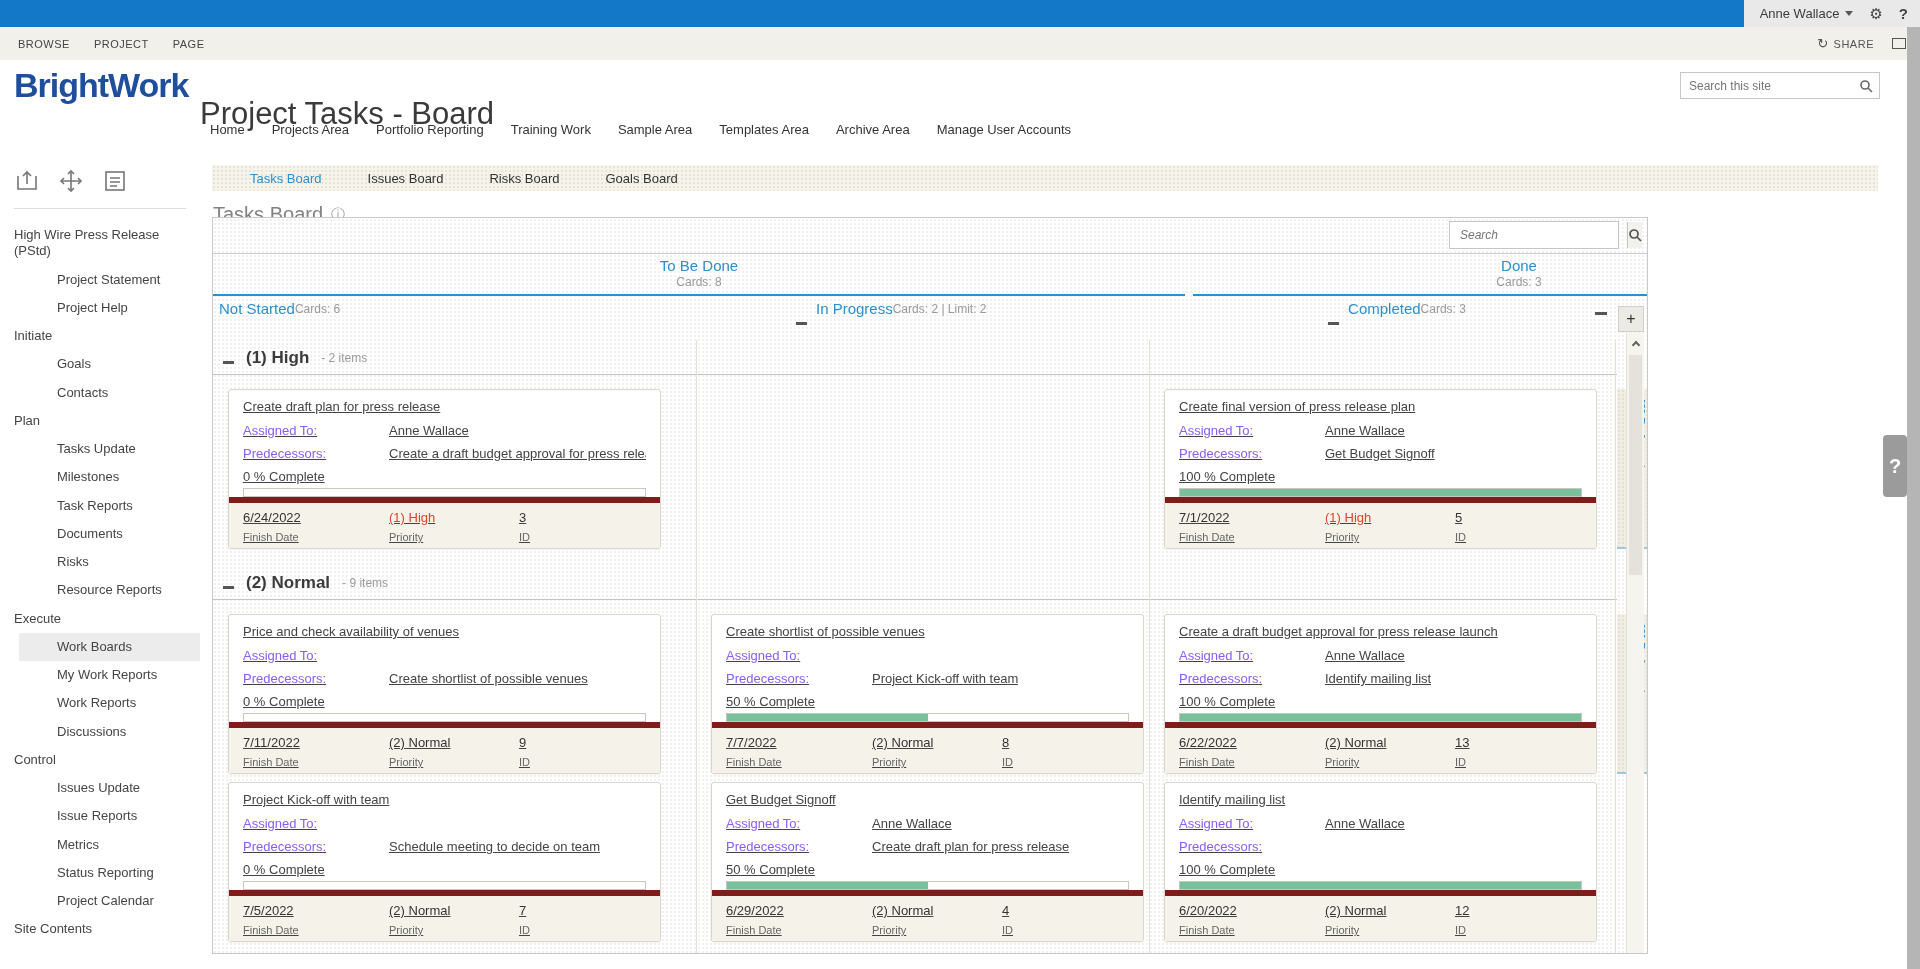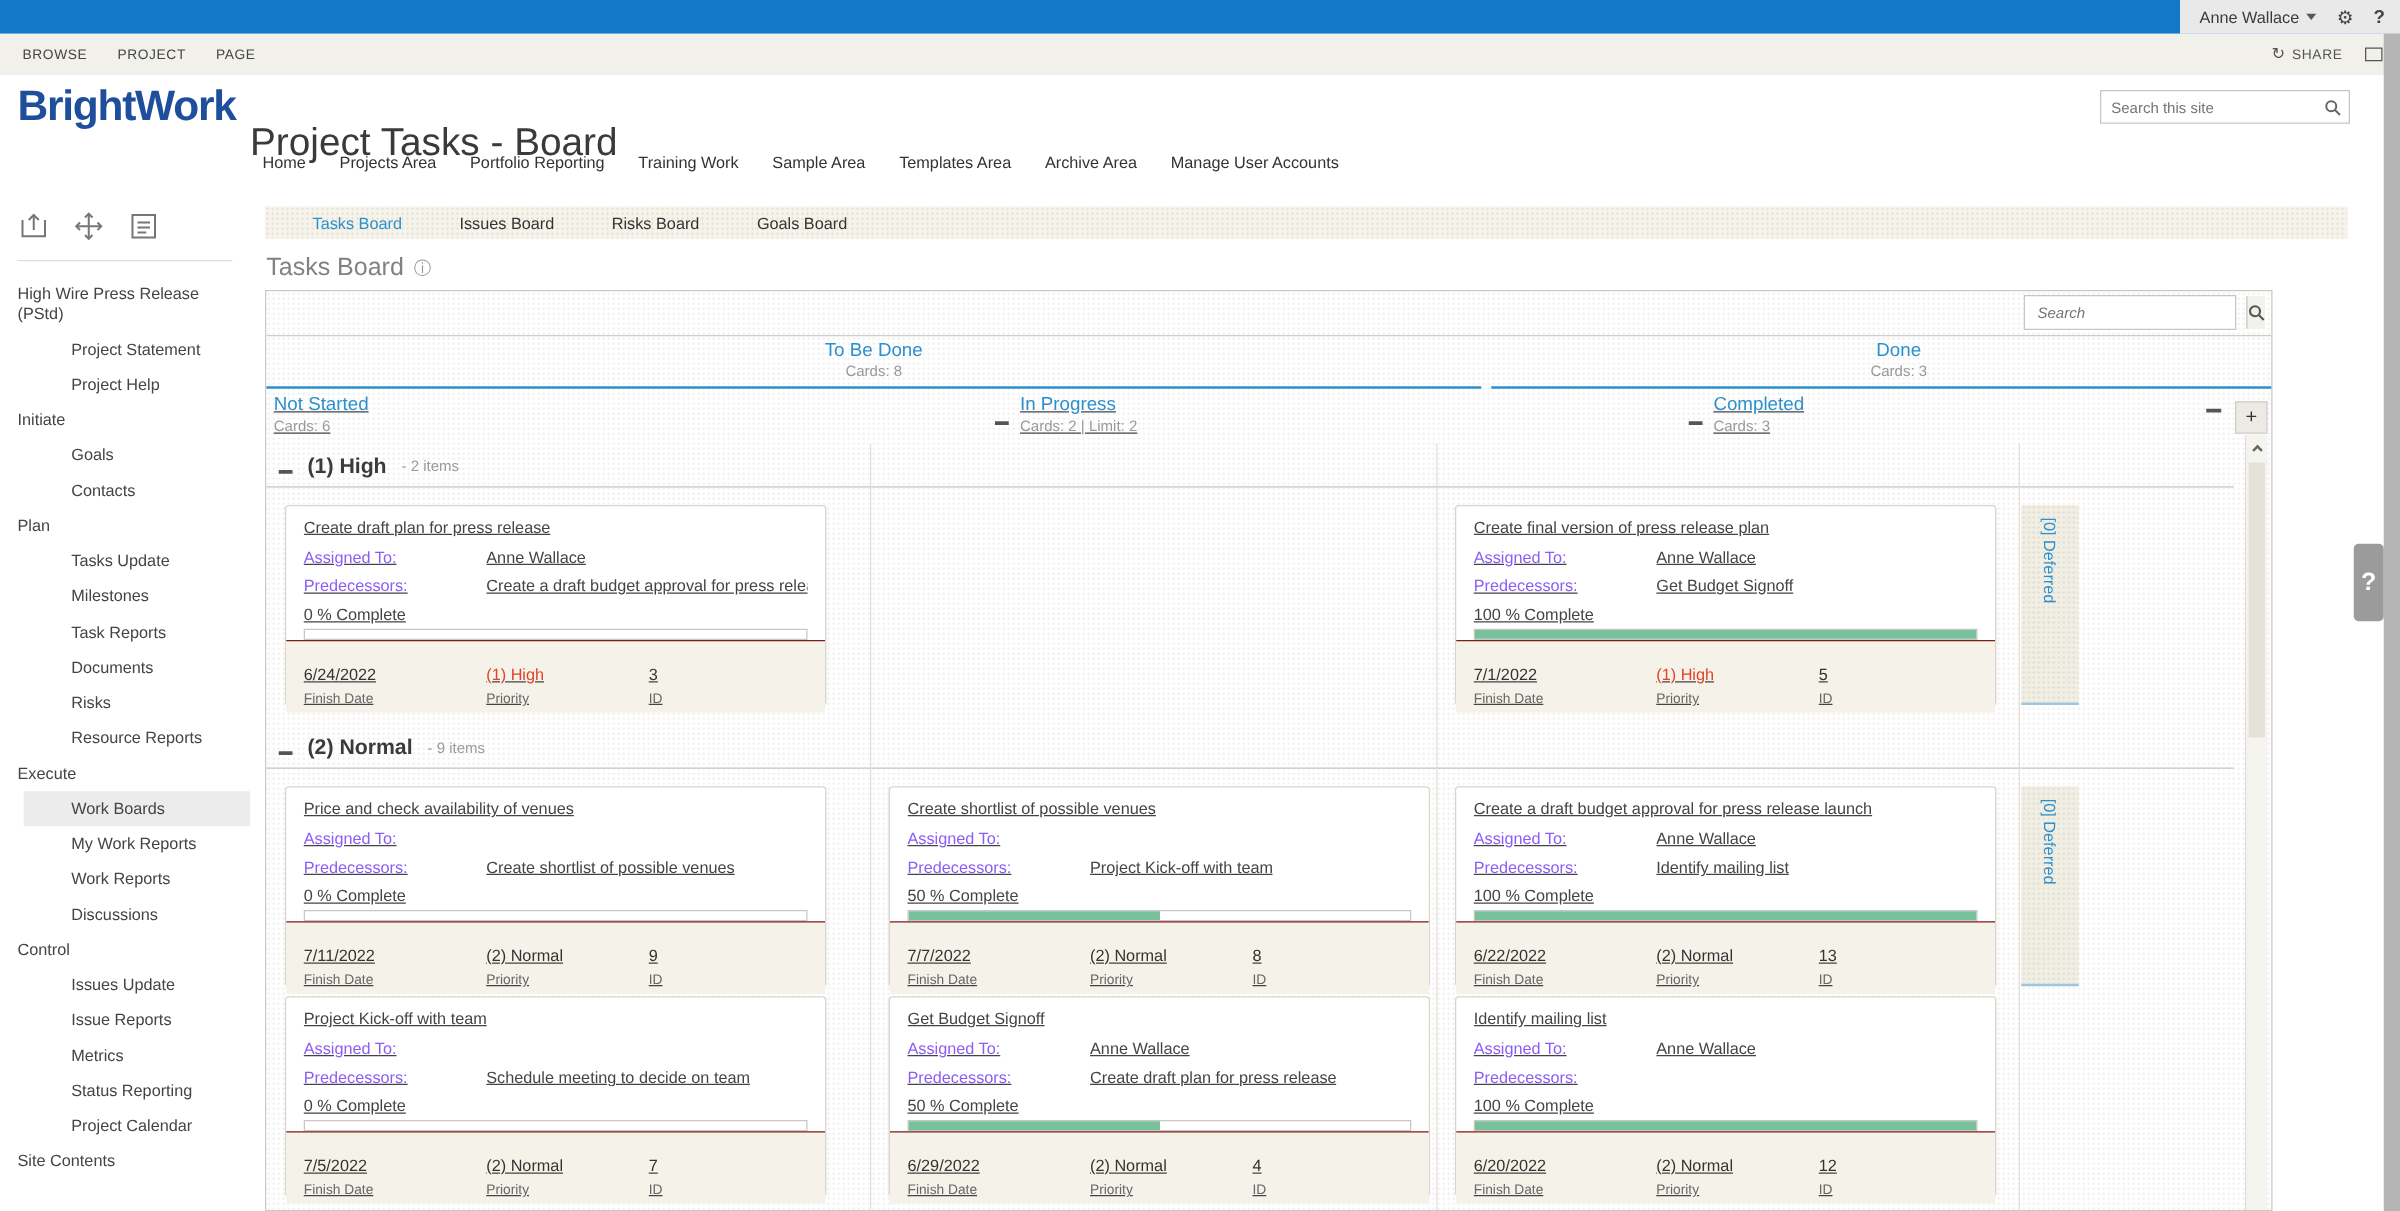--- a/index.html
+++ b/index.html
@@ -51,35 +51,35 @@
   .tabs-strip{position:absolute;left:212px;top:165px;width:1666px;height:26px;background:var(--strip);
     background-image:radial-gradient(rgba(140,135,115,.14) 1px,transparent 1px);background-size:4px 4px;
     display:flex;align-items:center;gap:46px;padding-left:38px;font-size:13px;}
   .board-tab{color:#333;cursor:pointer;white-space:nowrap;}
   .board-tab.active{color:var(--accent);}
 
   .board-heading{position:absolute;left:213px;top:203px;font-size:20px;font-weight:300;color:#828282;display:flex;align-items:center;gap:8px;}
   .info-ic{font-family:"DejaVu Sans",sans-serif;font-size:14px;color:#9a9a9a;cursor:pointer;}
 
   
-  .board{position:absolute;left:212px;top:232px;width:1606px;height:737px;border:1px solid #c9c9c9;background:#fff;
+  .board{position:absolute;left:212px;top:217px;width:1436px;height:737px;border:1px solid #c9c9c9;background:#fff;
     background-image:radial-gradient(rgba(140,135,115,.12) 1px,transparent 1px);background-size:4px 4px;overflow:hidden;}
   .board-toolbar{height:36px;border-bottom:1px solid #ccc;position:relative;}
   .board-search{position:absolute;right:28px;top:3px;width:170px;height:28px;border:1px solid #c6c6c6;background:#fff;display:flex;}
   .board-search input{flex:1;border:0;outline:0;font-size:12px;font-style:italic;color:#888;padding:0 10px;font-family:inherit;background:transparent;}
   .board-search .search-btn{border-left:1px solid #c6c6c6;background:#f2f1ec;width:30px;}
 
   .super-row{display:grid;grid-template-columns:972px 8px 652px 1fr;height:42px;}
   .super-col{border-bottom:2px solid var(--accent);text-align:center;padding-top:3px;}
   .super-col .s-label{font-size:15px;color:var(--accent);}
   .super-col .s-meta{font-size:12px;color:#999;margin-top:1px;}
 
   .sub-row{display:grid;grid-template-columns:483px 453px 466px 1fr;height:44px;padding-top:4px;}
   .colhead{display:flex;gap:9px;}
-  .colhead .stack{display:flex;flex-direction:column;text-decoration:underline;}
+  .colhead .stack{display:flex;flex-direction:row;}
   .colhead .c-label{font-size:15px;color:var(--accent);cursor:default;}
   .colhead .c-meta{font-size:12px;color:#999;margin-top:2px;}
   .colhead-a{padding-left:6px;}
   .colhead-b{padding-left:100px;}
   .colhead-c{padding-left:30px;justify-content:center;}
   .collapse-bar{width:11px;height:3px;background:#555;display:inline-block;margin-top:20px;cursor:pointer;flex:none;}
   .lane .collapse-bar{margin-top:9px;}
 
   .zoom-out{position:absolute;right:40px;top:94px;width:12px;height:3px;background:#555;cursor:pointer;}
   .zoom-in{position:absolute;right:3px;top:88px;width:26px;height:26px;background:#eceae4;border:1px solid #d0cec6;
@@ -102,21 +102,21 @@
   .card{width:433px;height:160px;margin-left:15px;background:#fff;border:1px solid #d8d6ce;border-radius:3px;
     box-shadow:0 1px 2px rgba(0,0,0,.05);font-size:13px;color:#444;display:flex;flex-direction:column;cursor:grab;text-decoration:underline;}
   .card-body{flex:1;padding:9px 14px 0;}
   .card-title{margin-bottom:9px;white-space:nowrap;overflow:hidden;}
   .card-row{display:flex;margin-bottom:8px;}
   .card-row .lbl{width:146px;flex:none;color:#8b5cf6;}
   .card-row .val{white-space:nowrap;overflow:hidden;}
   .pct{margin-bottom:4px;}
   .bar{height:9px;border:1px solid #c9c7bf;background:#fff;}
   .bar-fill{height:100%;background:var(--green);}
-  .card-footer{background:var(--beige);border-top:1px solid #7f1d1d;padding:19px 14px 5px;display:grid;grid-template-columns:146px 130px auto;}
+  .card-footer{background:var(--beige);border-top:6px solid #7f1d1d;padding:7px 14px 5px;display:grid;grid-template-columns:146px 130px auto;}
   .fval{font-size:13px;color:#333;}
   .fval.prio-high{color:var(--priority-red);}
   .flbl{font-size:11px;color:#666;margin-top:6px;}
 
   .deferred{width:46px;height:160px;margin-left:2px;background:#f1eee4;
     background-image:radial-gradient(rgba(140,135,115,.14) 1px,transparent 1px);background-size:4px 4px;
     border-bottom:2px solid #9dc6e0;cursor:pointer;display:flex;justify-content:center;padding-top:10px;}
   .deferred-label{writing-mode:vertical-rl;font-size:13px;color:var(--accent);white-space:nowrap;}
 
   

